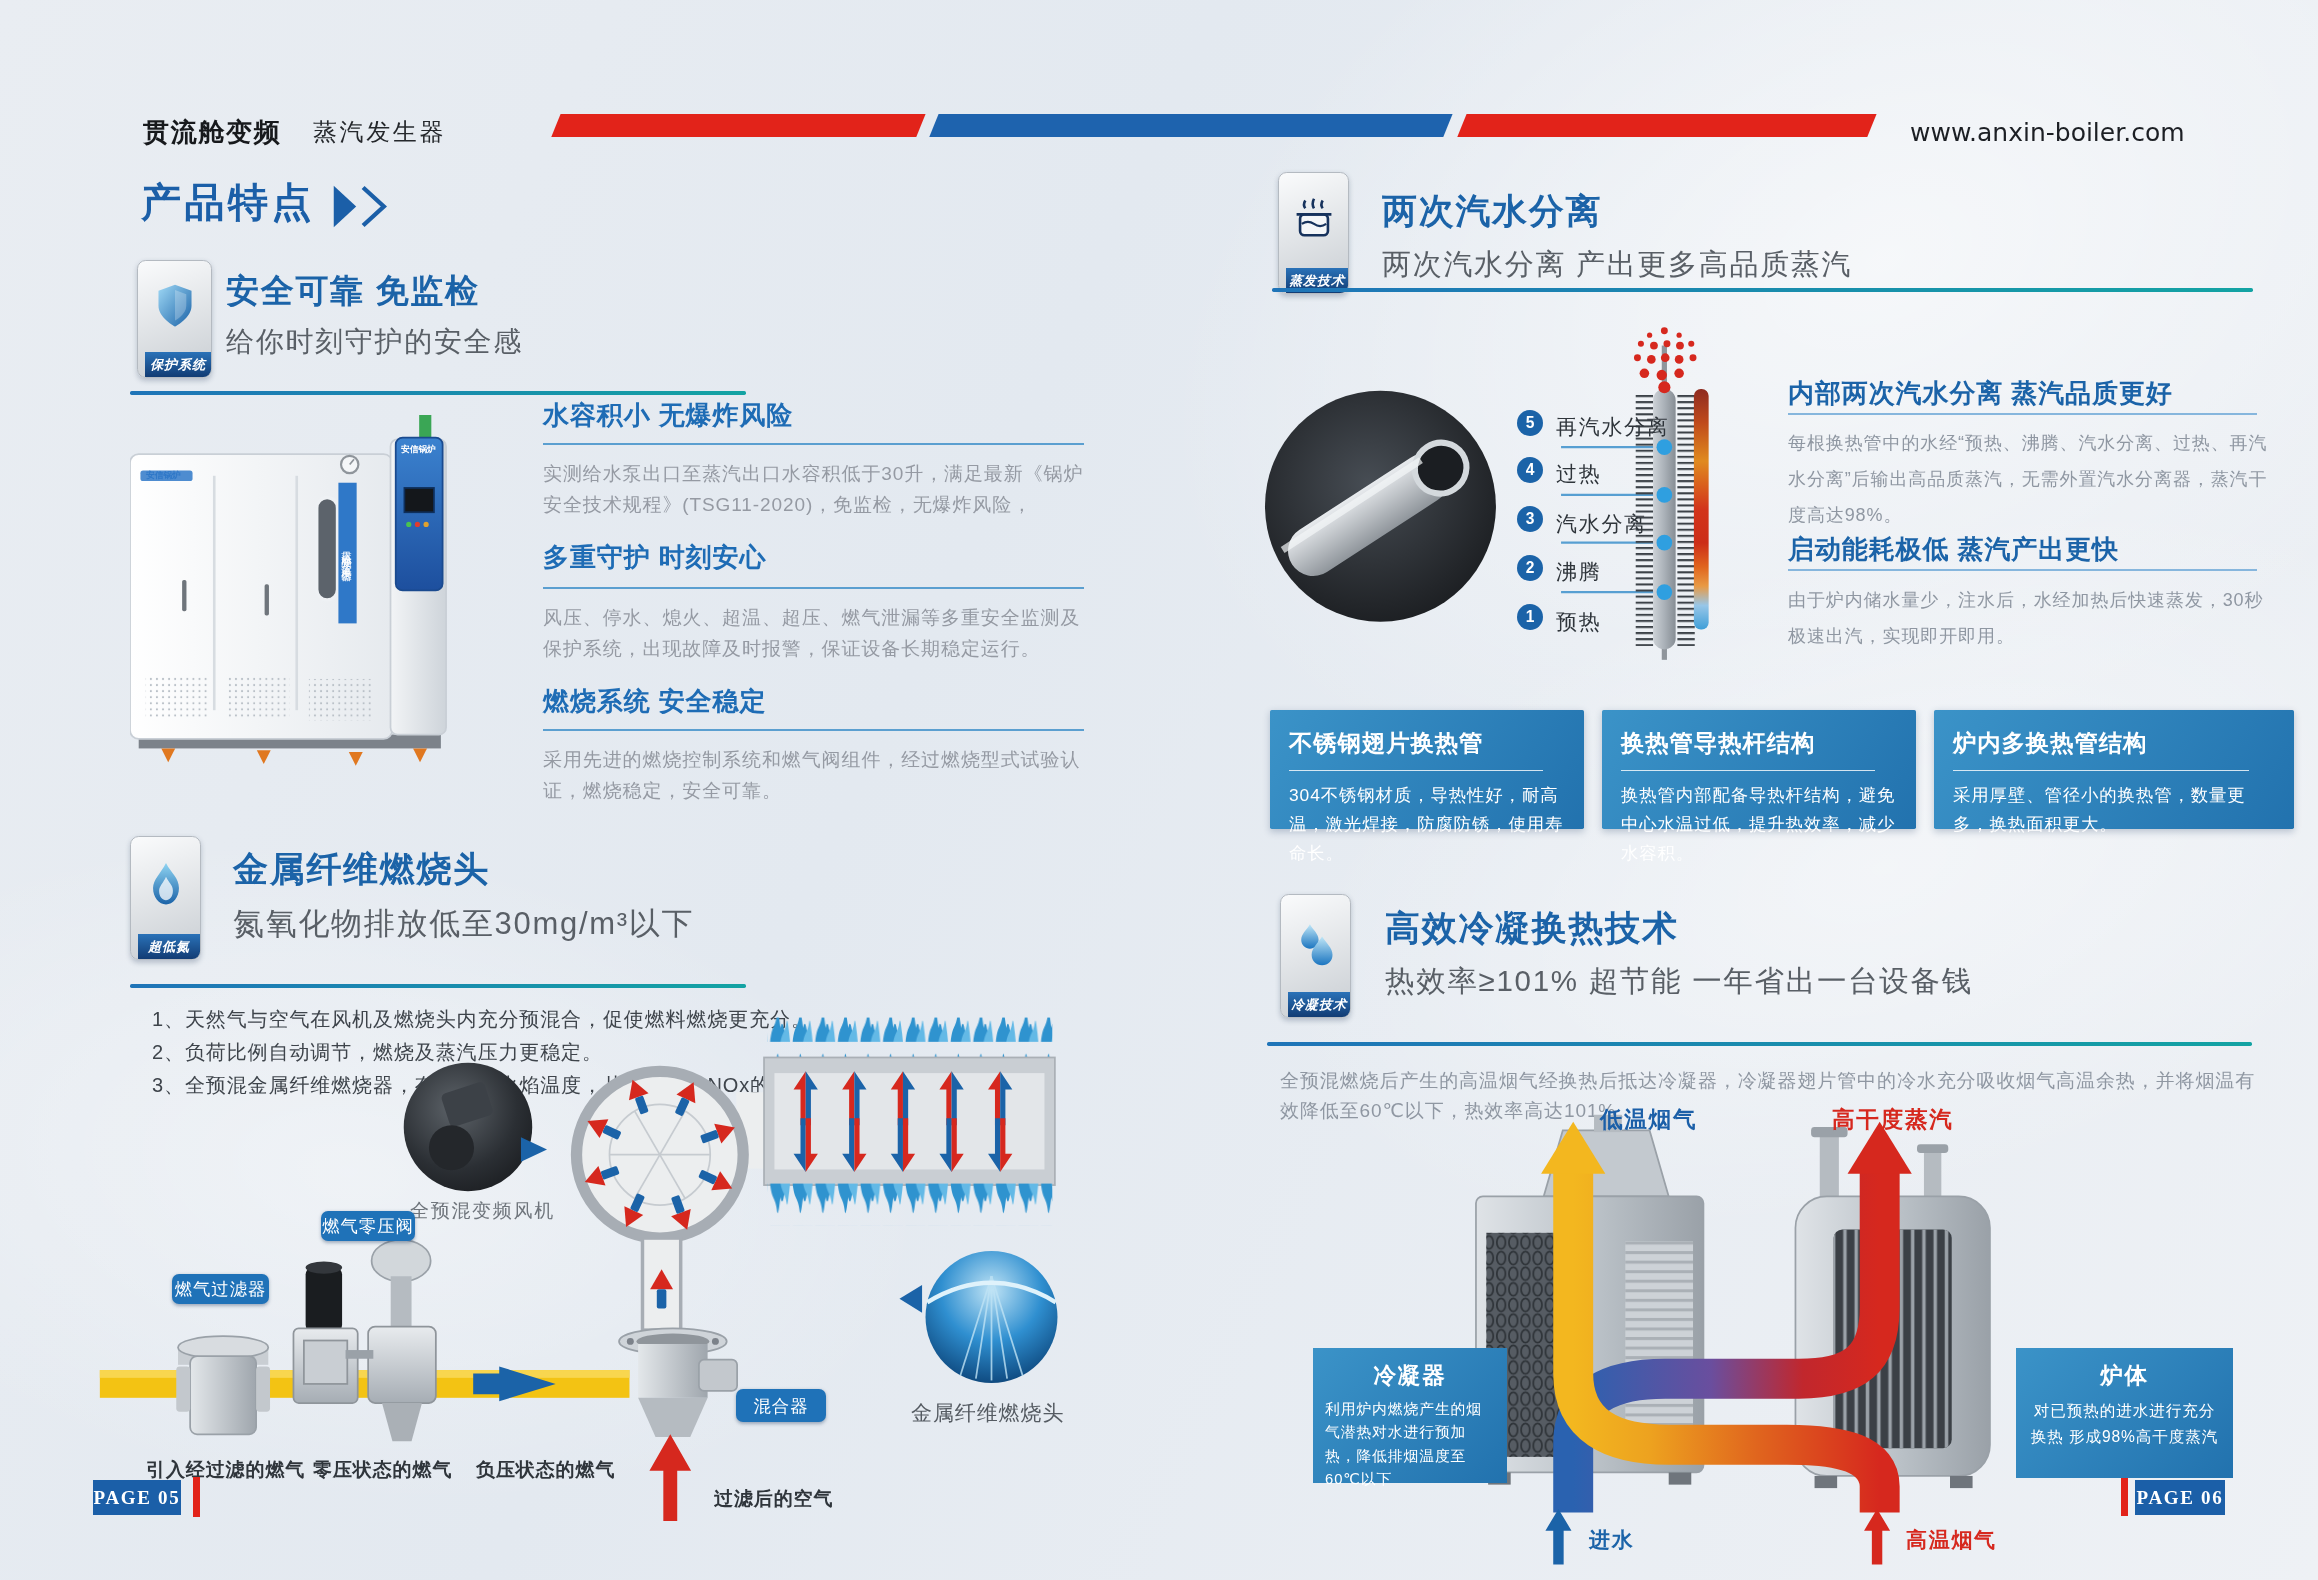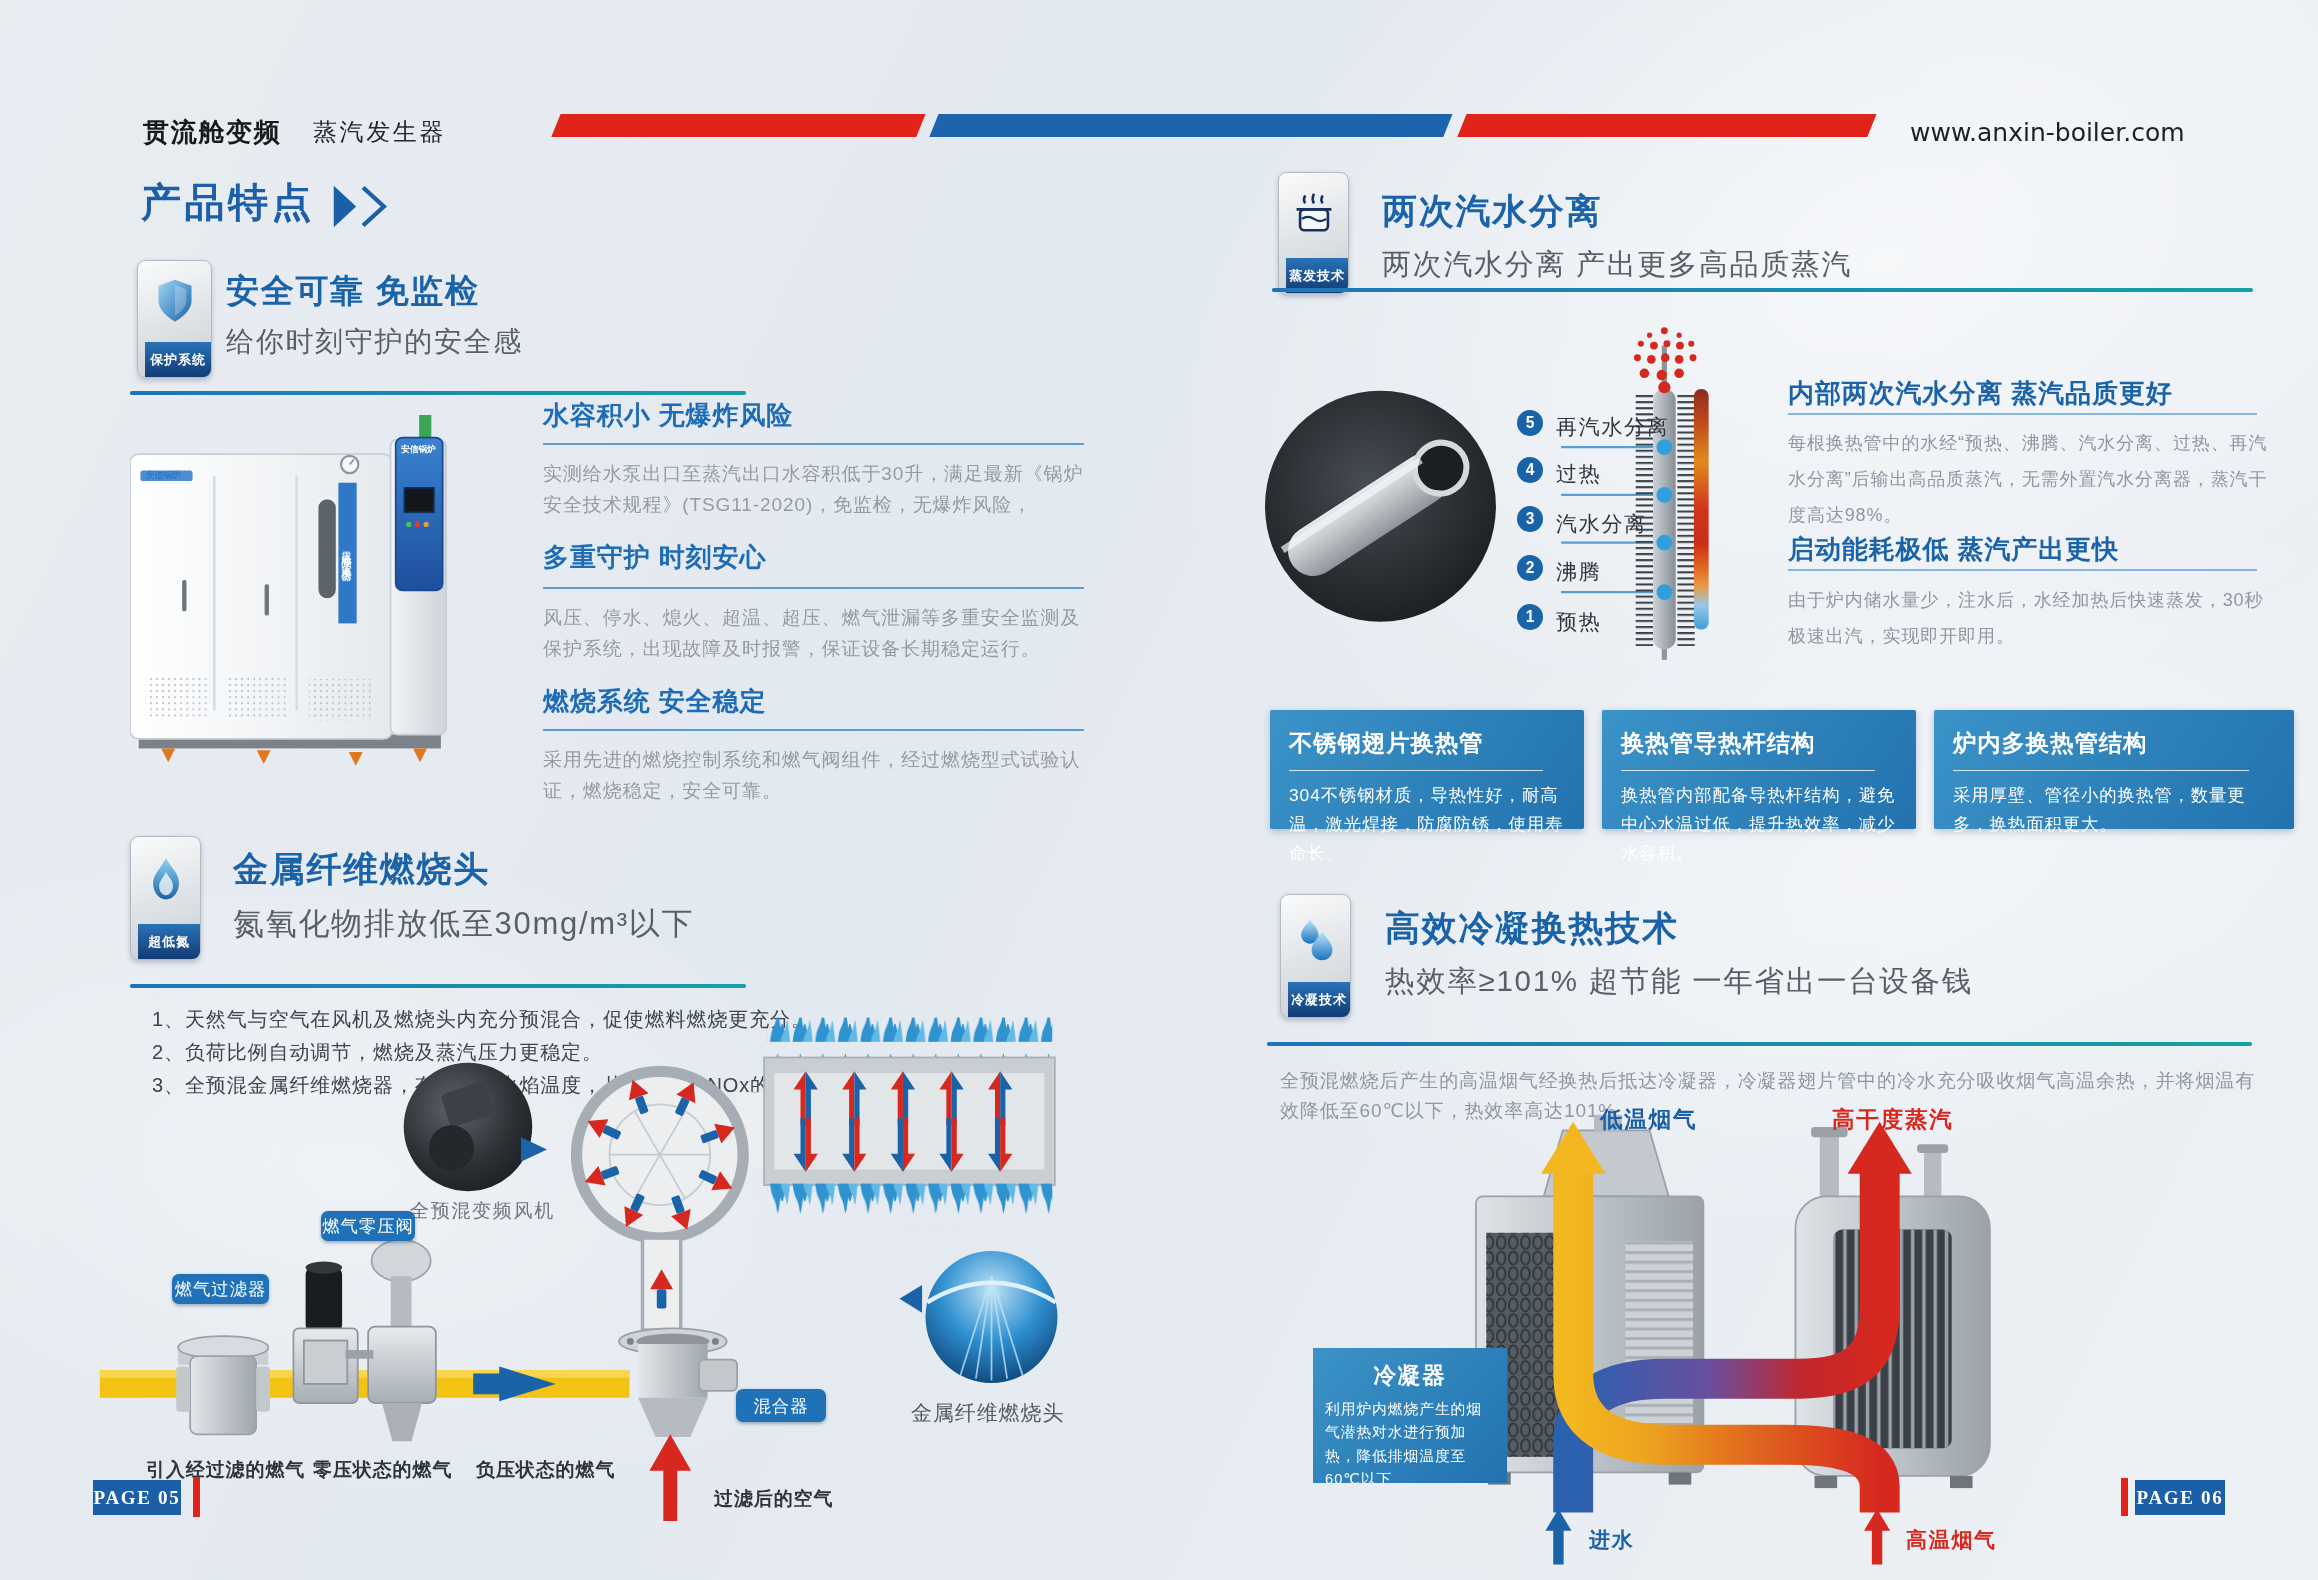--- a/index.html
+++ b/index.html
@@ -20,22 +20,22 @@
   .hdr-title-light{font-size:24px;color:#25282c;font-family:"Liberation Serif",serif;letter-spacing:2.6px;}
   .hdr-bar{height:22.6px;transform:skewX(-22deg);}
   .hdr-url{font-size:25px;color:#1c1f24;font-family:"DejaVu Sans",sans-serif;}
 
   .page-title{font-size:40px;font-weight:bold;color:#1b5fa8;letter-spacing:3.5px;}
 
   .badge{border-radius:8.7px;border:1.7px solid #b4bac1;overflow:hidden;
          background:linear-gradient(160deg,#fafbfc,#c8cdd2);
          box-shadow:0 2.6px 5.2px rgba(40,60,90,.25);display:flex;flex-direction:column;}
   .badge .ic{flex:1;display:flex;align-items:center;justify-content:center;}
-  .badge .bb{height:35px;background:linear-gradient(180deg,#2a72b8,#123c74);
-             color:#fff;font-size:13px;font-weight:bold;
+  .badge .bb{height:25px;background:linear-gradient(180deg,#2a72b8,#123c74);
+             color:#fff;font-style:italic;font-size:13px;font-weight:bold;
              display:flex;align-items:center;justify-content:center;letter-spacing:0.9px;margin-left:7px;}
 
   .sec-title{font-size:33px;font-weight:bold;color:#1b63a8;letter-spacing:1.7px;}
   .sec-sub{font-size:28px;color:#595f66;letter-spacing:1.7px;}
   .divider{height:3.5px;background:linear-gradient(90deg,#1f74b8,#13a3a3);border-radius:1.7px;}
   .feat-h{font-size:26px;font-weight:bold;color:#1e6cb5;letter-spacing:0.9px;}
   .feat-line{height:1.7px;background:#5b9fd0;}
   .feat-b{font-size:19px;color:#959aa3;line-height:31px;letter-spacing:0.9px;}
   .list-item{font-size:20px;color:#3e444b;line-height:33px;letter-spacing:0.9px;}
 
@@ -557,20 +557,24 @@
     <use href="#smA" transform="translate(2162,1772)" fill="#d6281e"></use>
   </svg>
 
   <div class="abs flow-label-blue" style="left:1600px;top:1104px;">低温烟气</div>
   <div class="abs flow-label-red" style="left:1832px;top:1104px;">高干度蒸汽</div>
 
   <div class="abs flow-box" style="left:1313px;top:1348px;width:194px;height:135px;">
     <div class="flow-box-t">冷凝器</div>
     <div class="flow-box-b" style="font-size:14.8px;line-height:23.4px;">利用炉内燃烧产生的烟气潜热对水进行预加热，降低排烟温度至60℃以下</div>
   </div>
+  <div class="abs flow-box" style="left:2016px;top:1348px;width:217px;height:130px;text-align:center;">
+    <div class="flow-box-t">炉体</div>
+    <div class="flow-box-b">对已预热的进水进行充分换热 形成98%高干度蒸汽</div>
+  </div>
 
   <div class="abs bottom-label-blue" style="left:1589px;top:1526px;">进水</div>
   <div class="abs bottom-label-red" style="left:1906px;top:1526px;">高温烟气</div>
 
   <div class="abs red-tick decor" style="left:2121px;top:1478px;width:7px;height:38px;"></div>
   <div class="abs page-chip" style="left:2135px;top:1480px;width:90px;height:35px;">PAGE 06</div>
 </div>
 
 
 </body></html>

